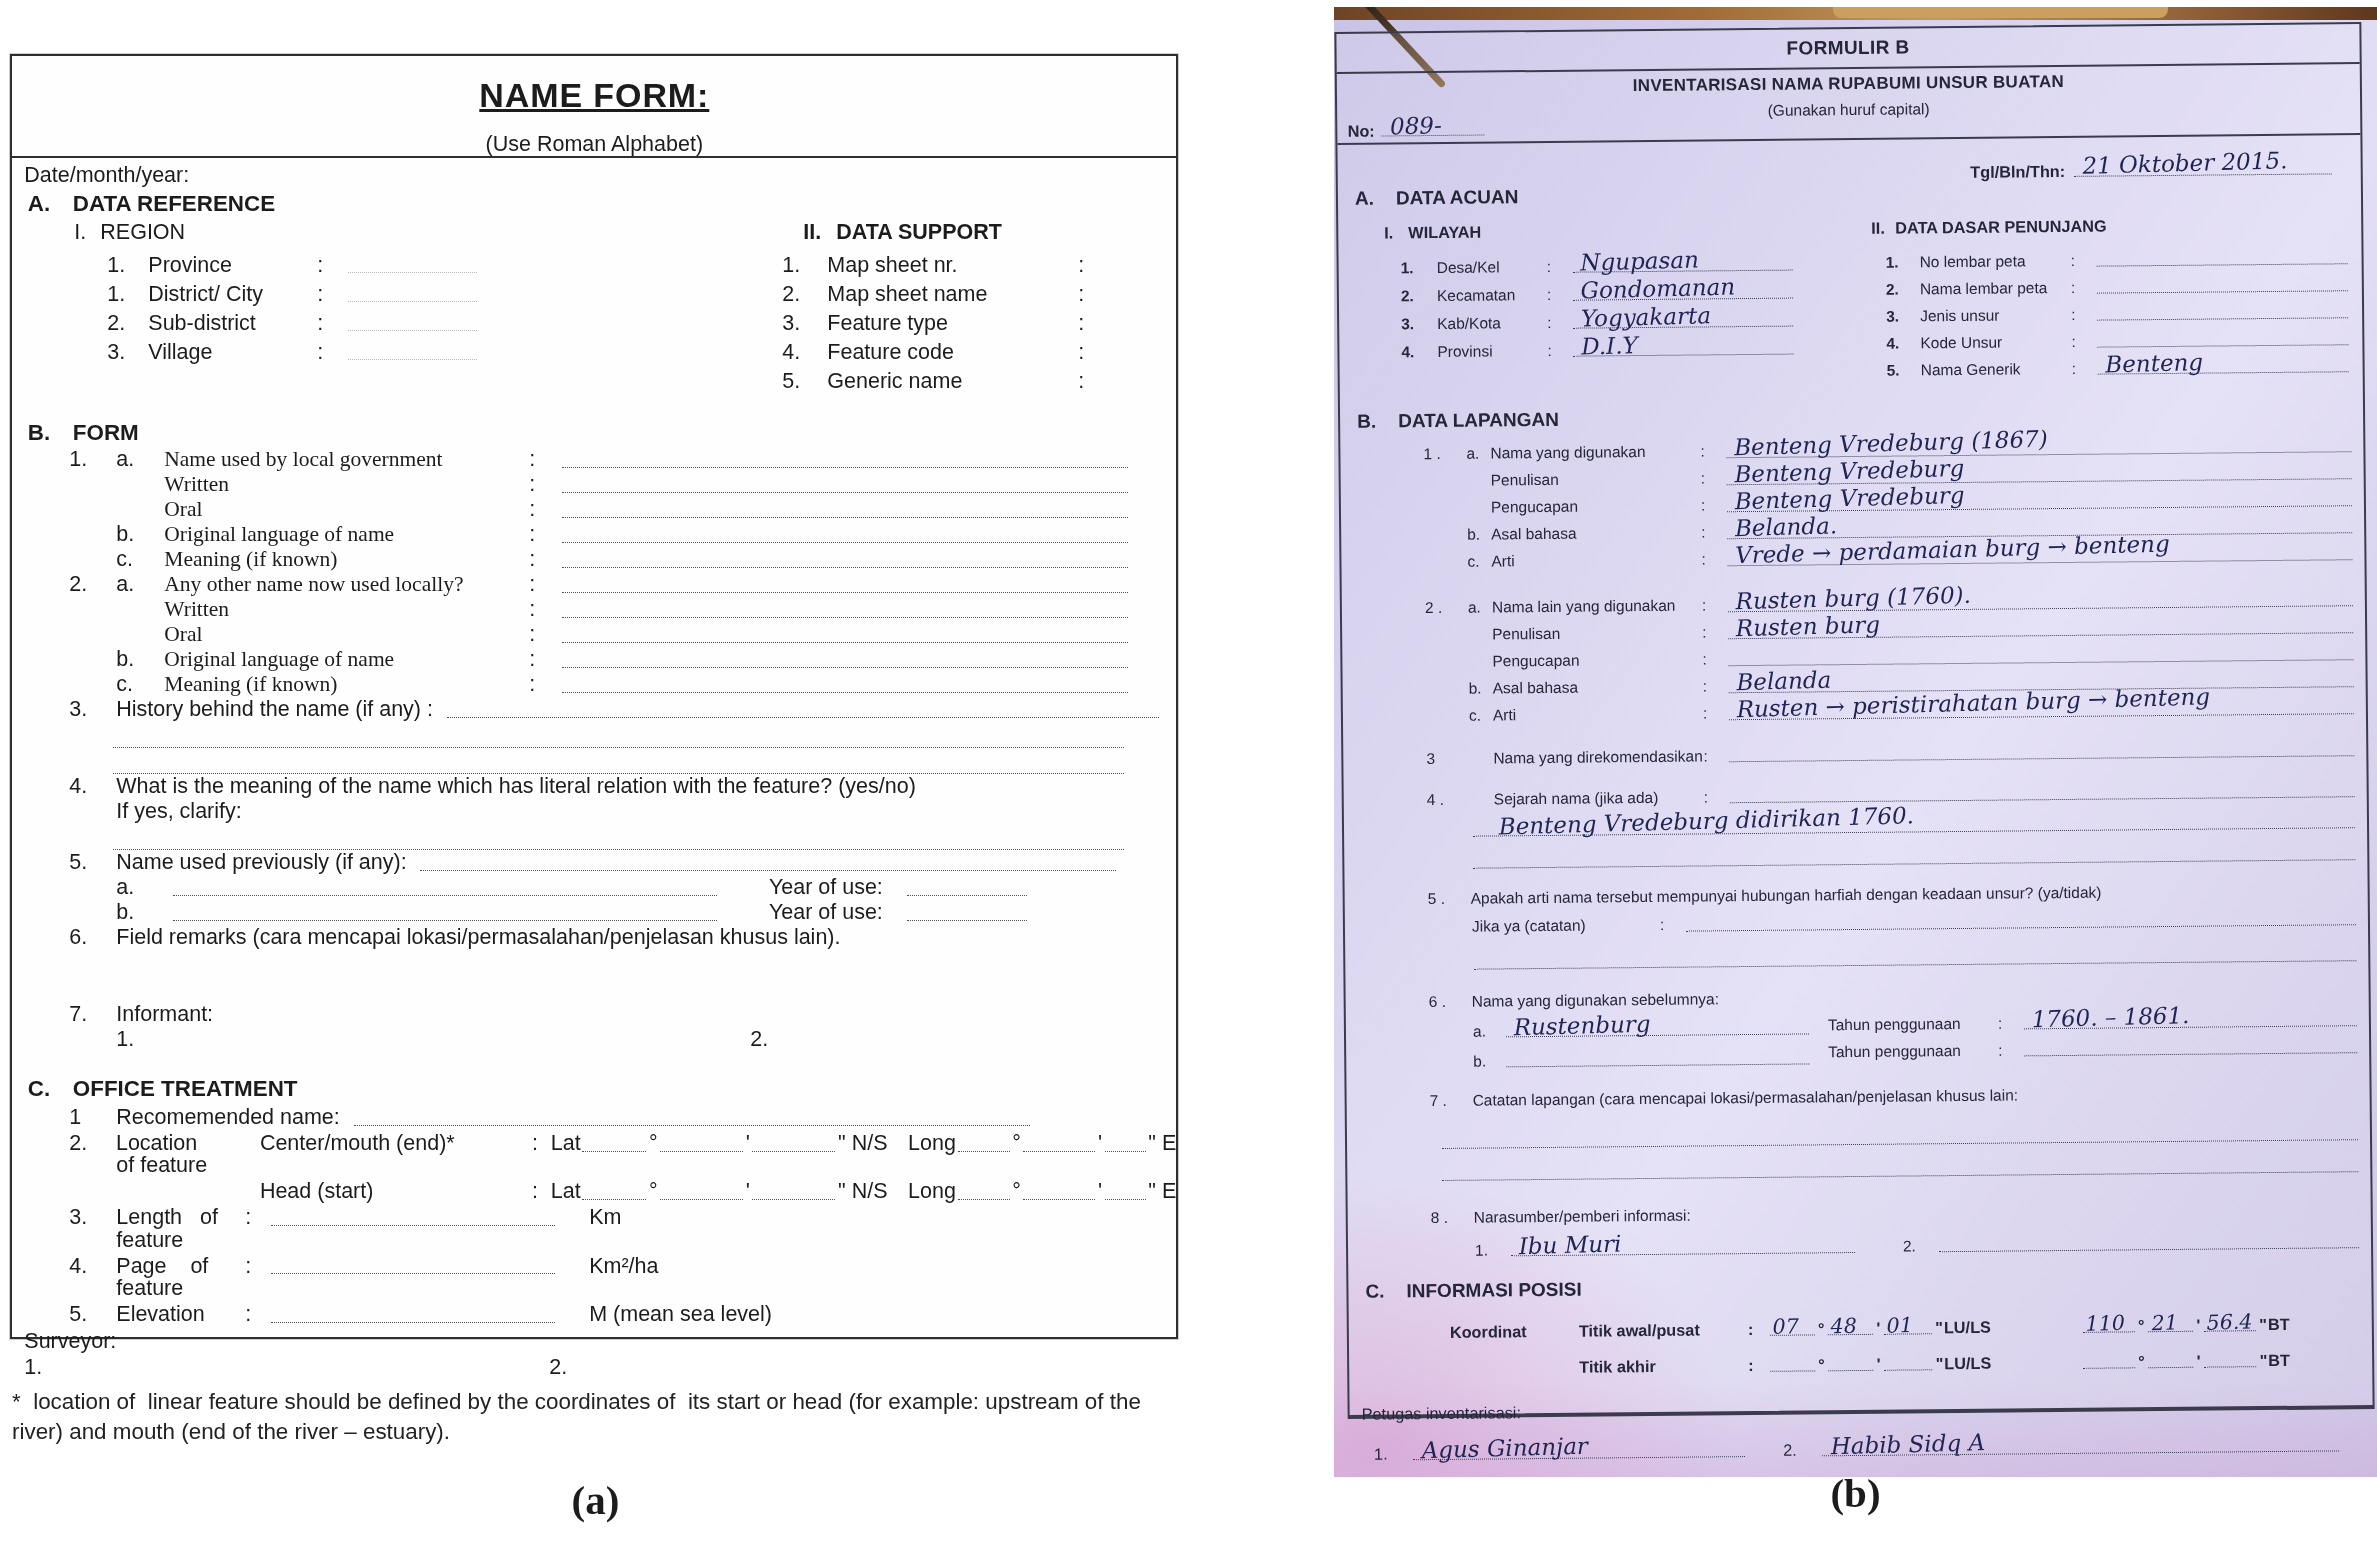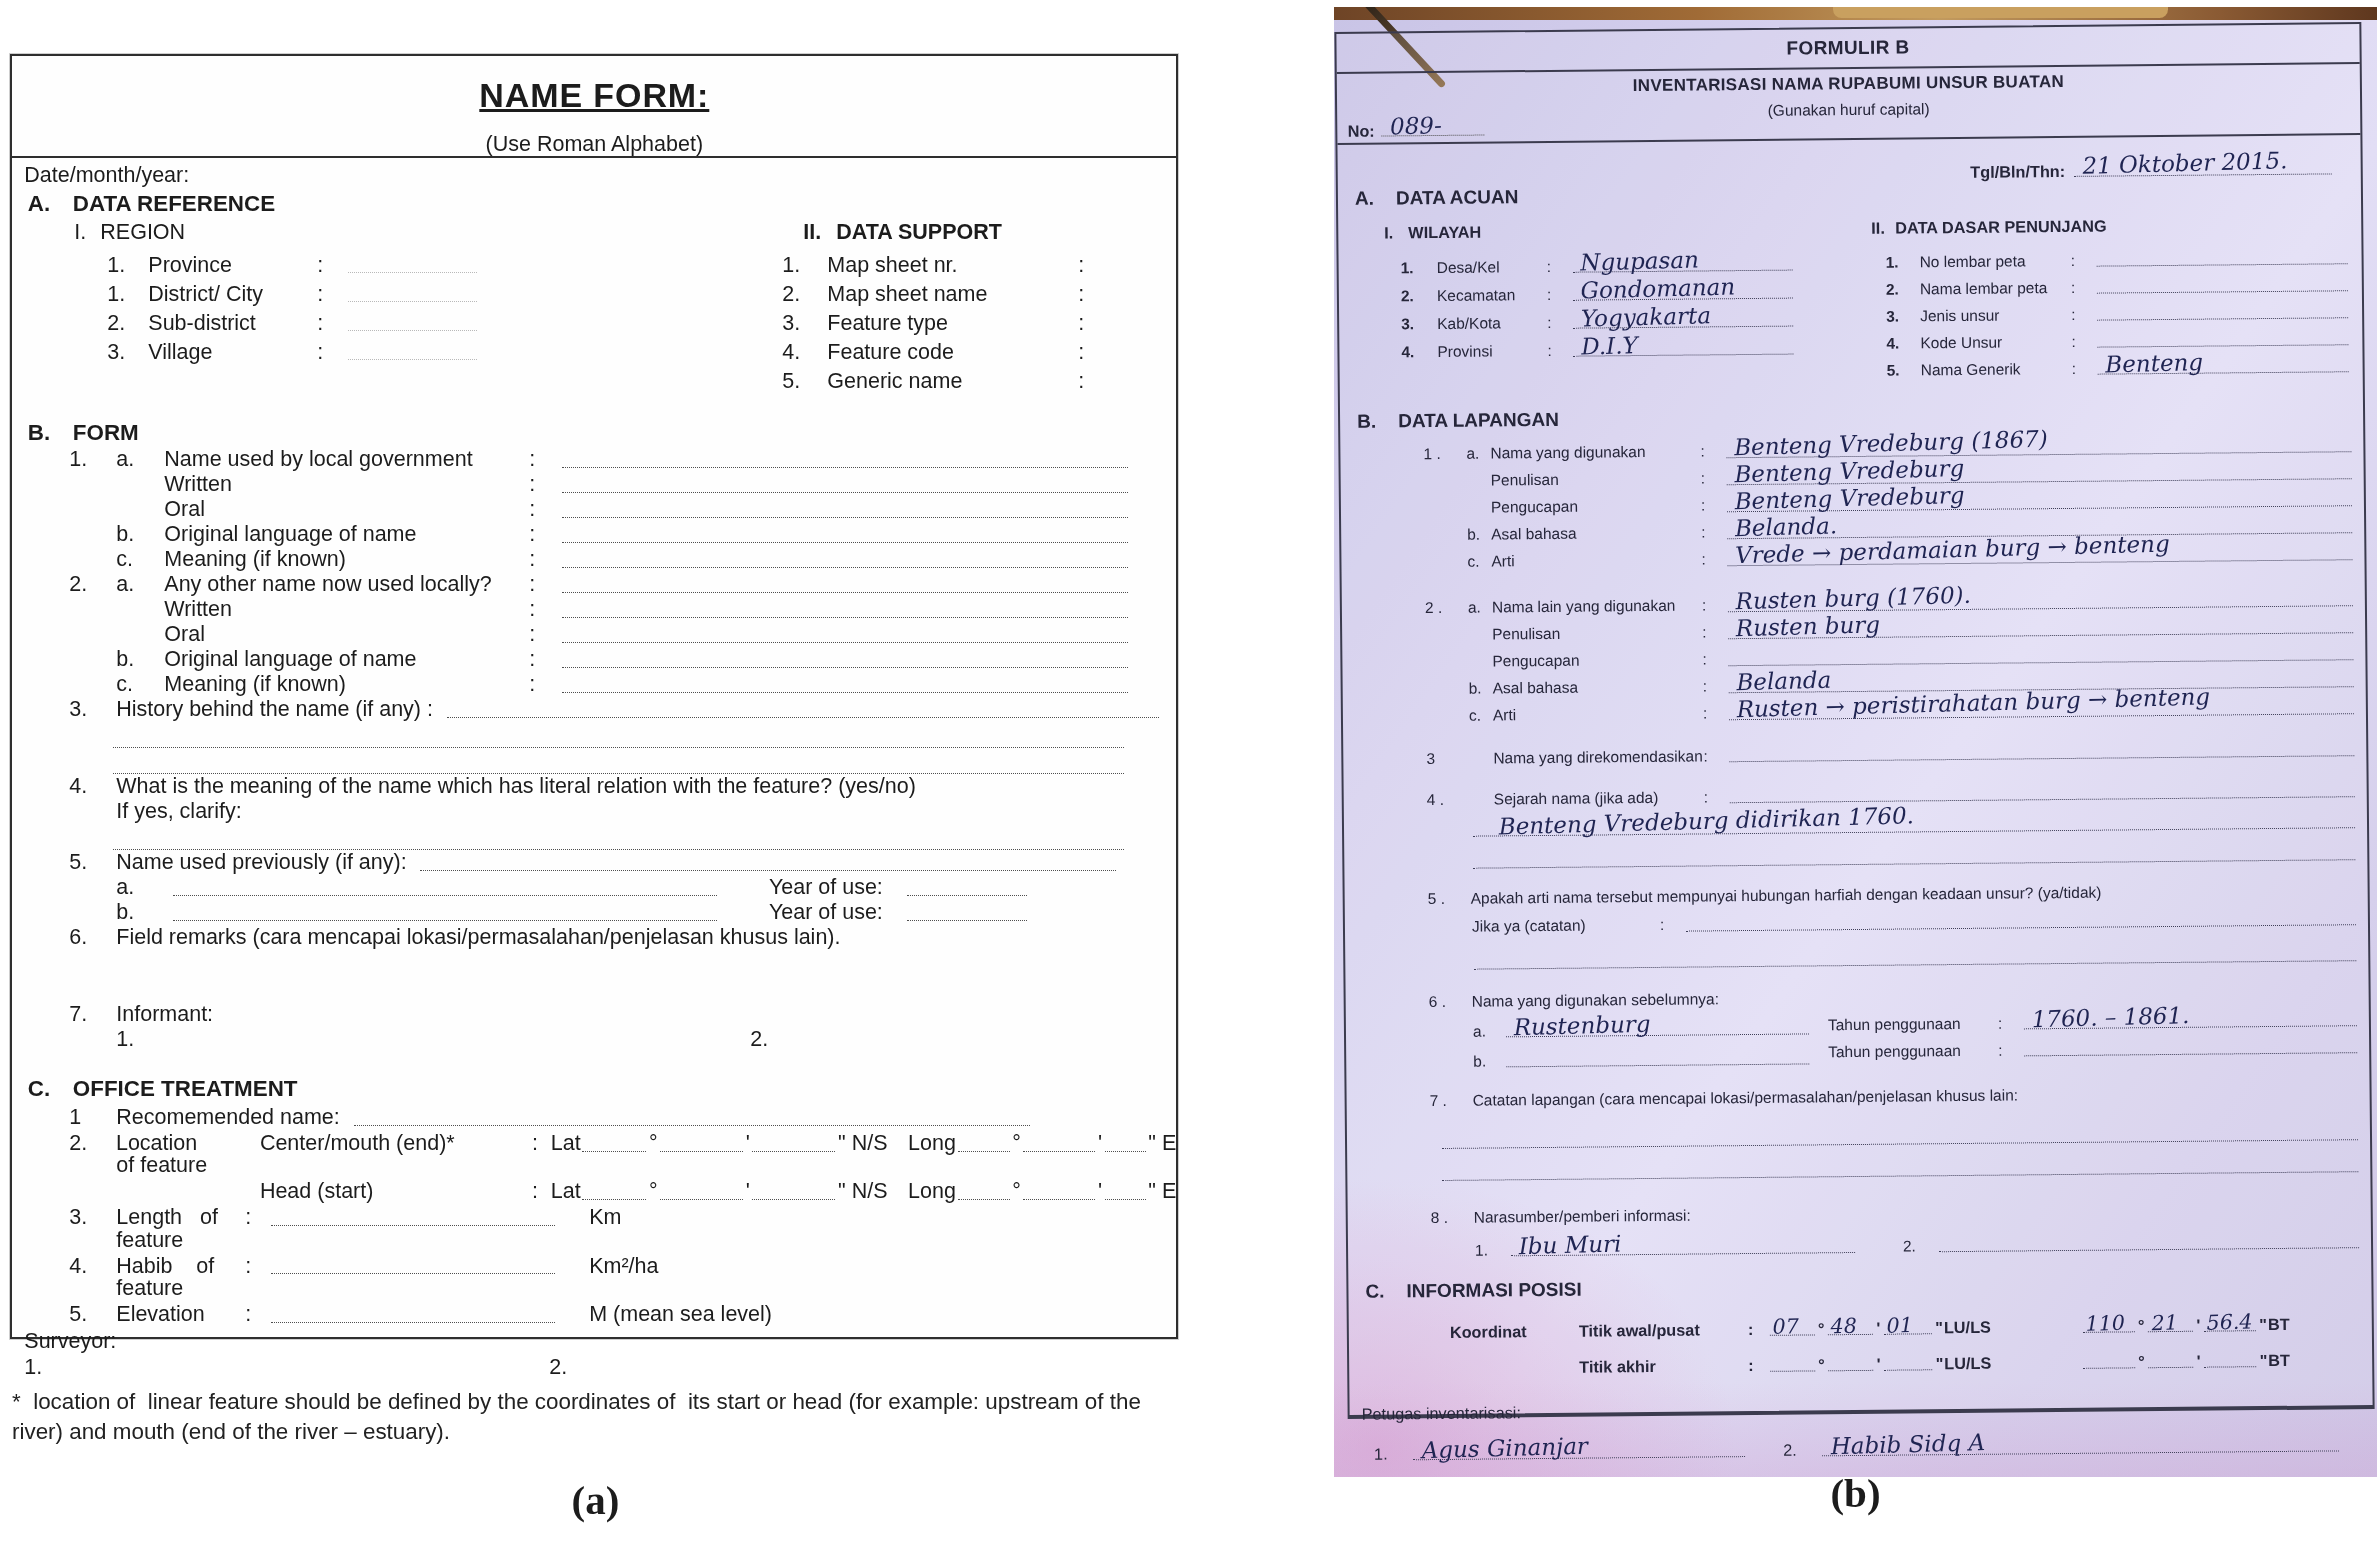--- a/index.html
+++ b/index.html
@@ -32,21 +32,21 @@
   .aL-num{width:41px;}
   .aL-lab{width:169px;}
   .aL-dl{width:129px;border-bottom:1.7px dotted #b9b9b9;height:3.4px;margin:0 0 5.2px 12px;}
   .aR-row{display:flex;align-items:flex-end;height:29px;padding-left:41px;}
   .aR-num{width:45px;}
   .aR-lab{width:251px;}
   .secB{margin-top:26px;}
   .b-row{display:flex;align-items:flex-end;height:25px;padding-left:57px;}
   .b-num{width:47px;}
   .b-sub{width:48px;}
-  .b-lab{width:365px;}
+  .b-lab{width:365px;font-family:Liberation Serif, serif;}
   .b-dots{flex:1;margin:0 48px 4.3px 13.8px;border-bottom:1.7px dotted #4e4e4e;height:1.7px;}
   .wdots{margin:0 52px 0 101px;height:25px;border-bottom:1.7px dotted #4e4e4e;}
   .i4lab{flex:1;white-space:nowrap;}
   .i5-dots-a{width:544px;border-bottom:1.7px dotted #4e4e4e;height:1.7px;margin:0 0 4.3px 8.6px;}
   .i5-year{width:131px;margin-left:52px;white-space:nowrap;}
   .i5-dots-y{width:120px;border-bottom:1.7px dotted #4e4e4e;height:1.7px;margin:0 0 4.3px 6.9px;}
   .spacer60{height:52px;}
   .i7row{display:flex;padding-left:104px;height:25px;}
   .i7-one{width:634px;}
   .secC{margin-top:24px;}
@@ -432,21 +432,21 @@
         <span class="c"></span>
         <span class="c34-dots"></span>
         <span class="c34-unit">Km</span>
       </div>
       <div class="c-row" style="height:22.4px">
         <span class="c-num"></span>
         <span class="c34-lab">feature</span>
       </div>
       <div class="c-row">
         <span class="c-num">4.</span>
-        <span class="c34-lab pre">Habib    of</span>
+        <span class="c34-lab pre">Page    of</span>
         <span class="c"></span>
         <span class="c34-dots"></span>
         <span class="c34-unit">Km²/ha</span>
       </div>
       <div class="c-row" style="height:22.4px">
         <span class="c-num"></span>
         <span class="c34-lab">feature</span>
       </div>
       <div class="c-row">
         <span class="c-num">5.</span>

